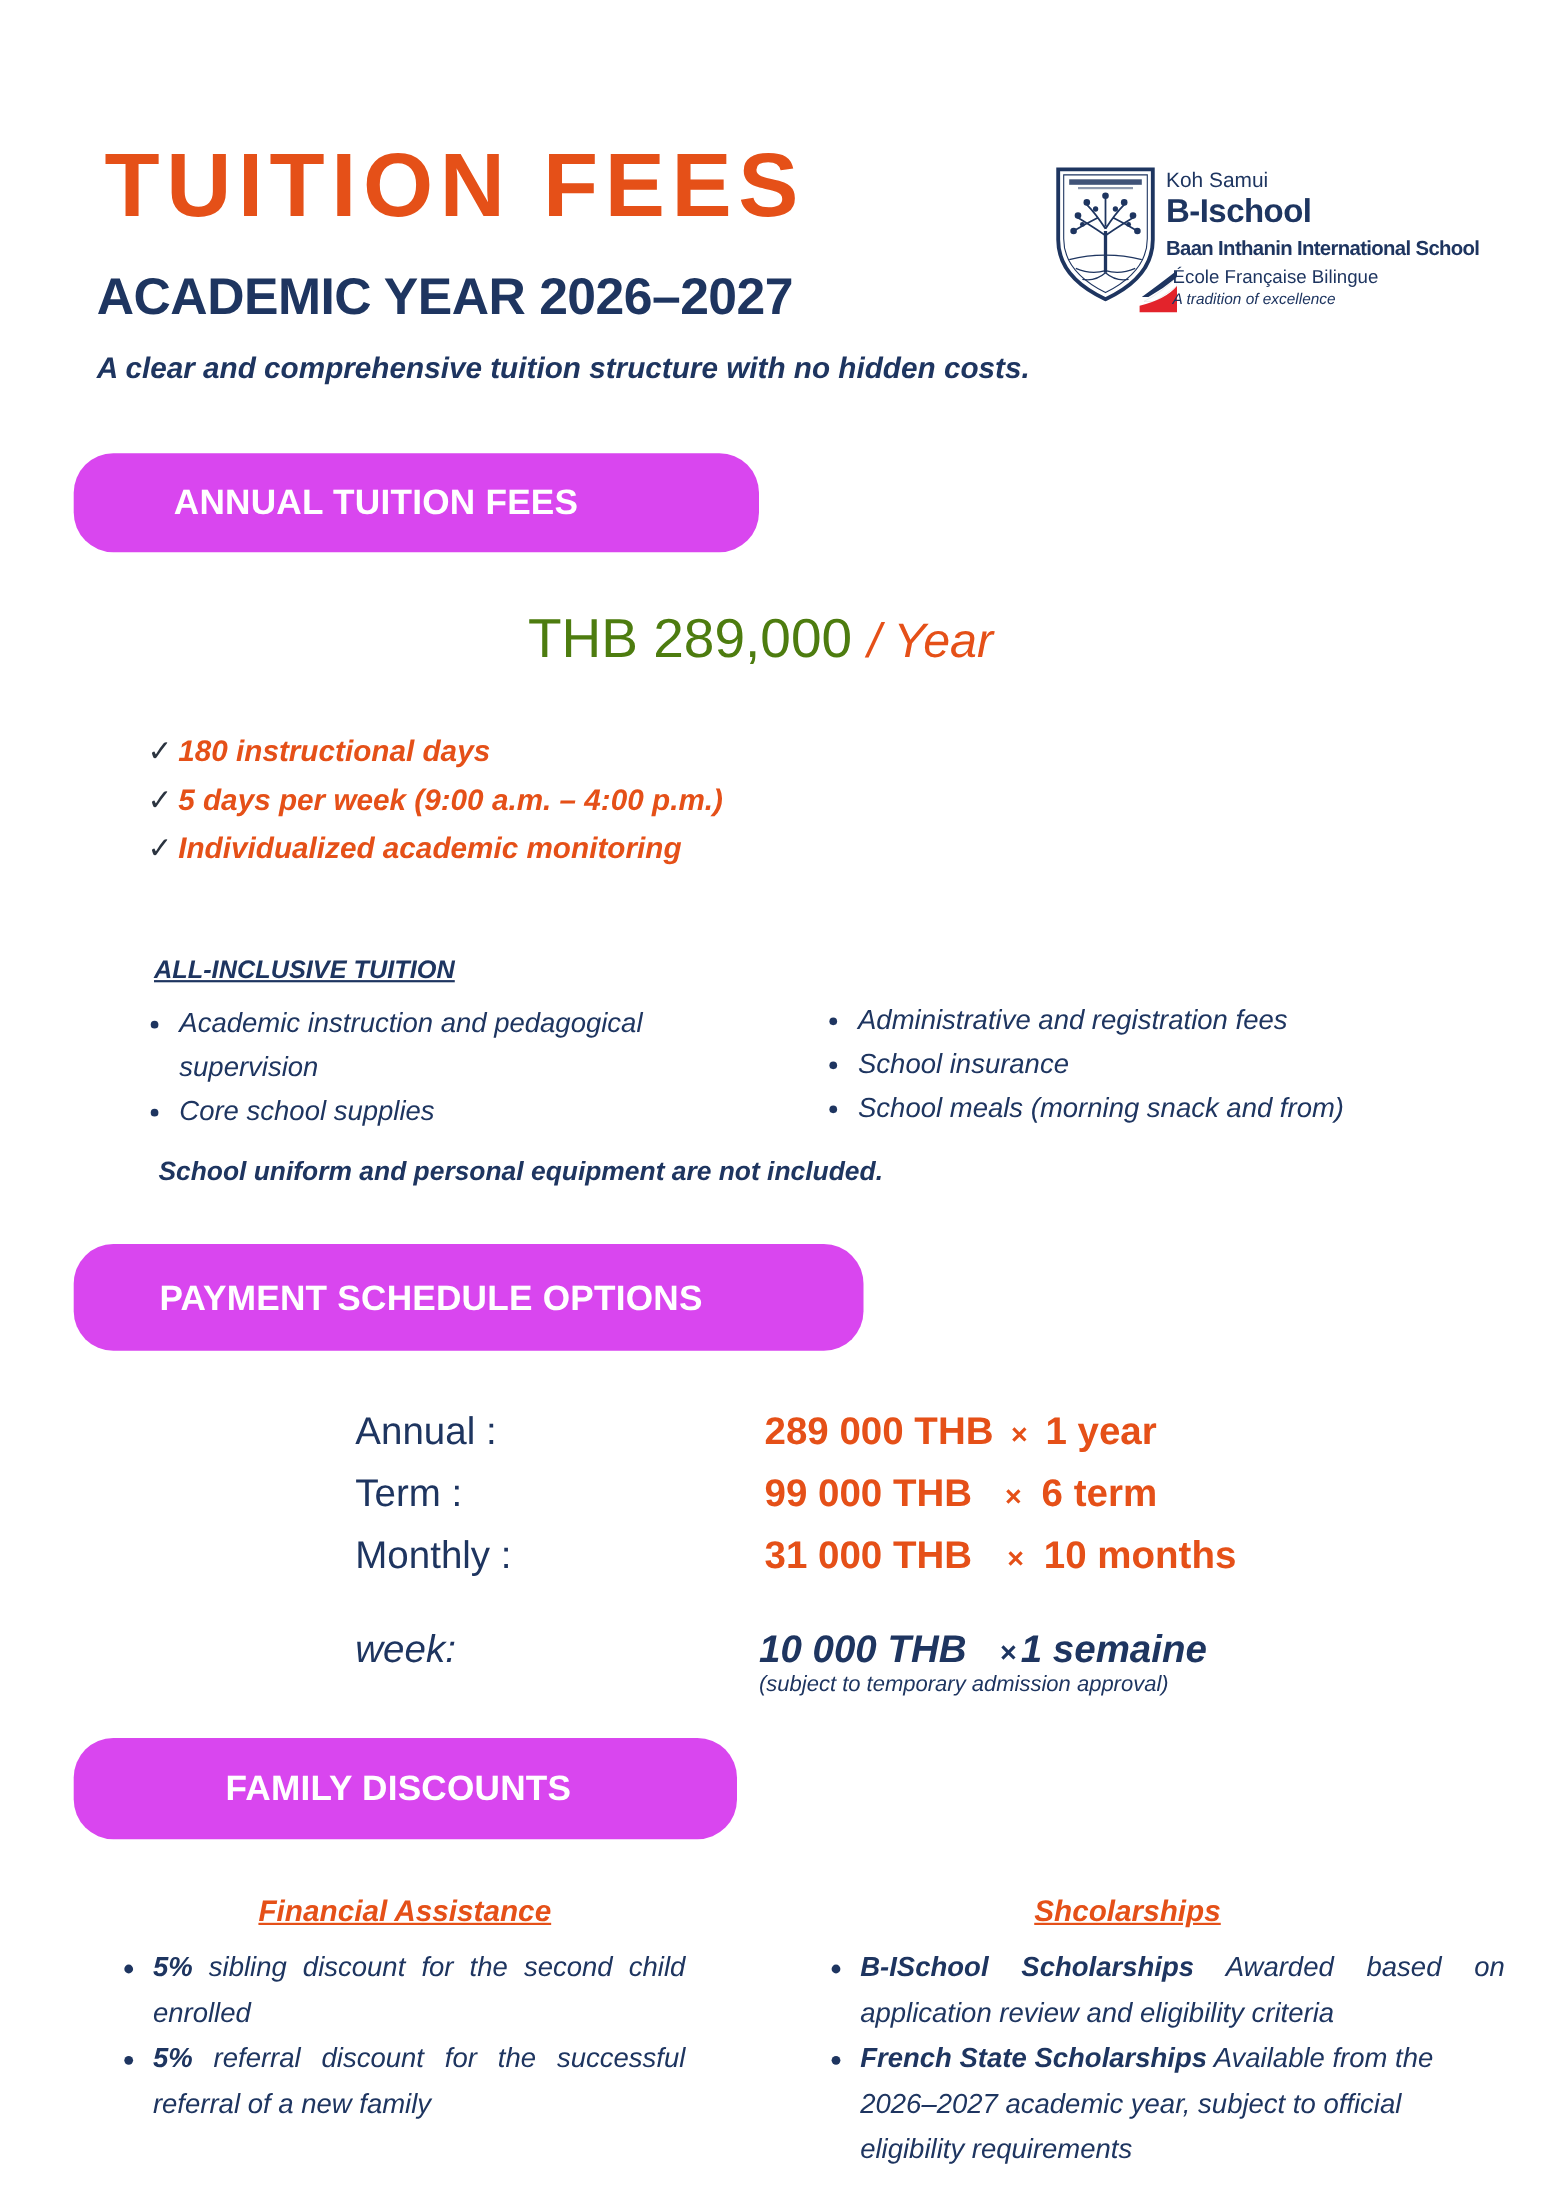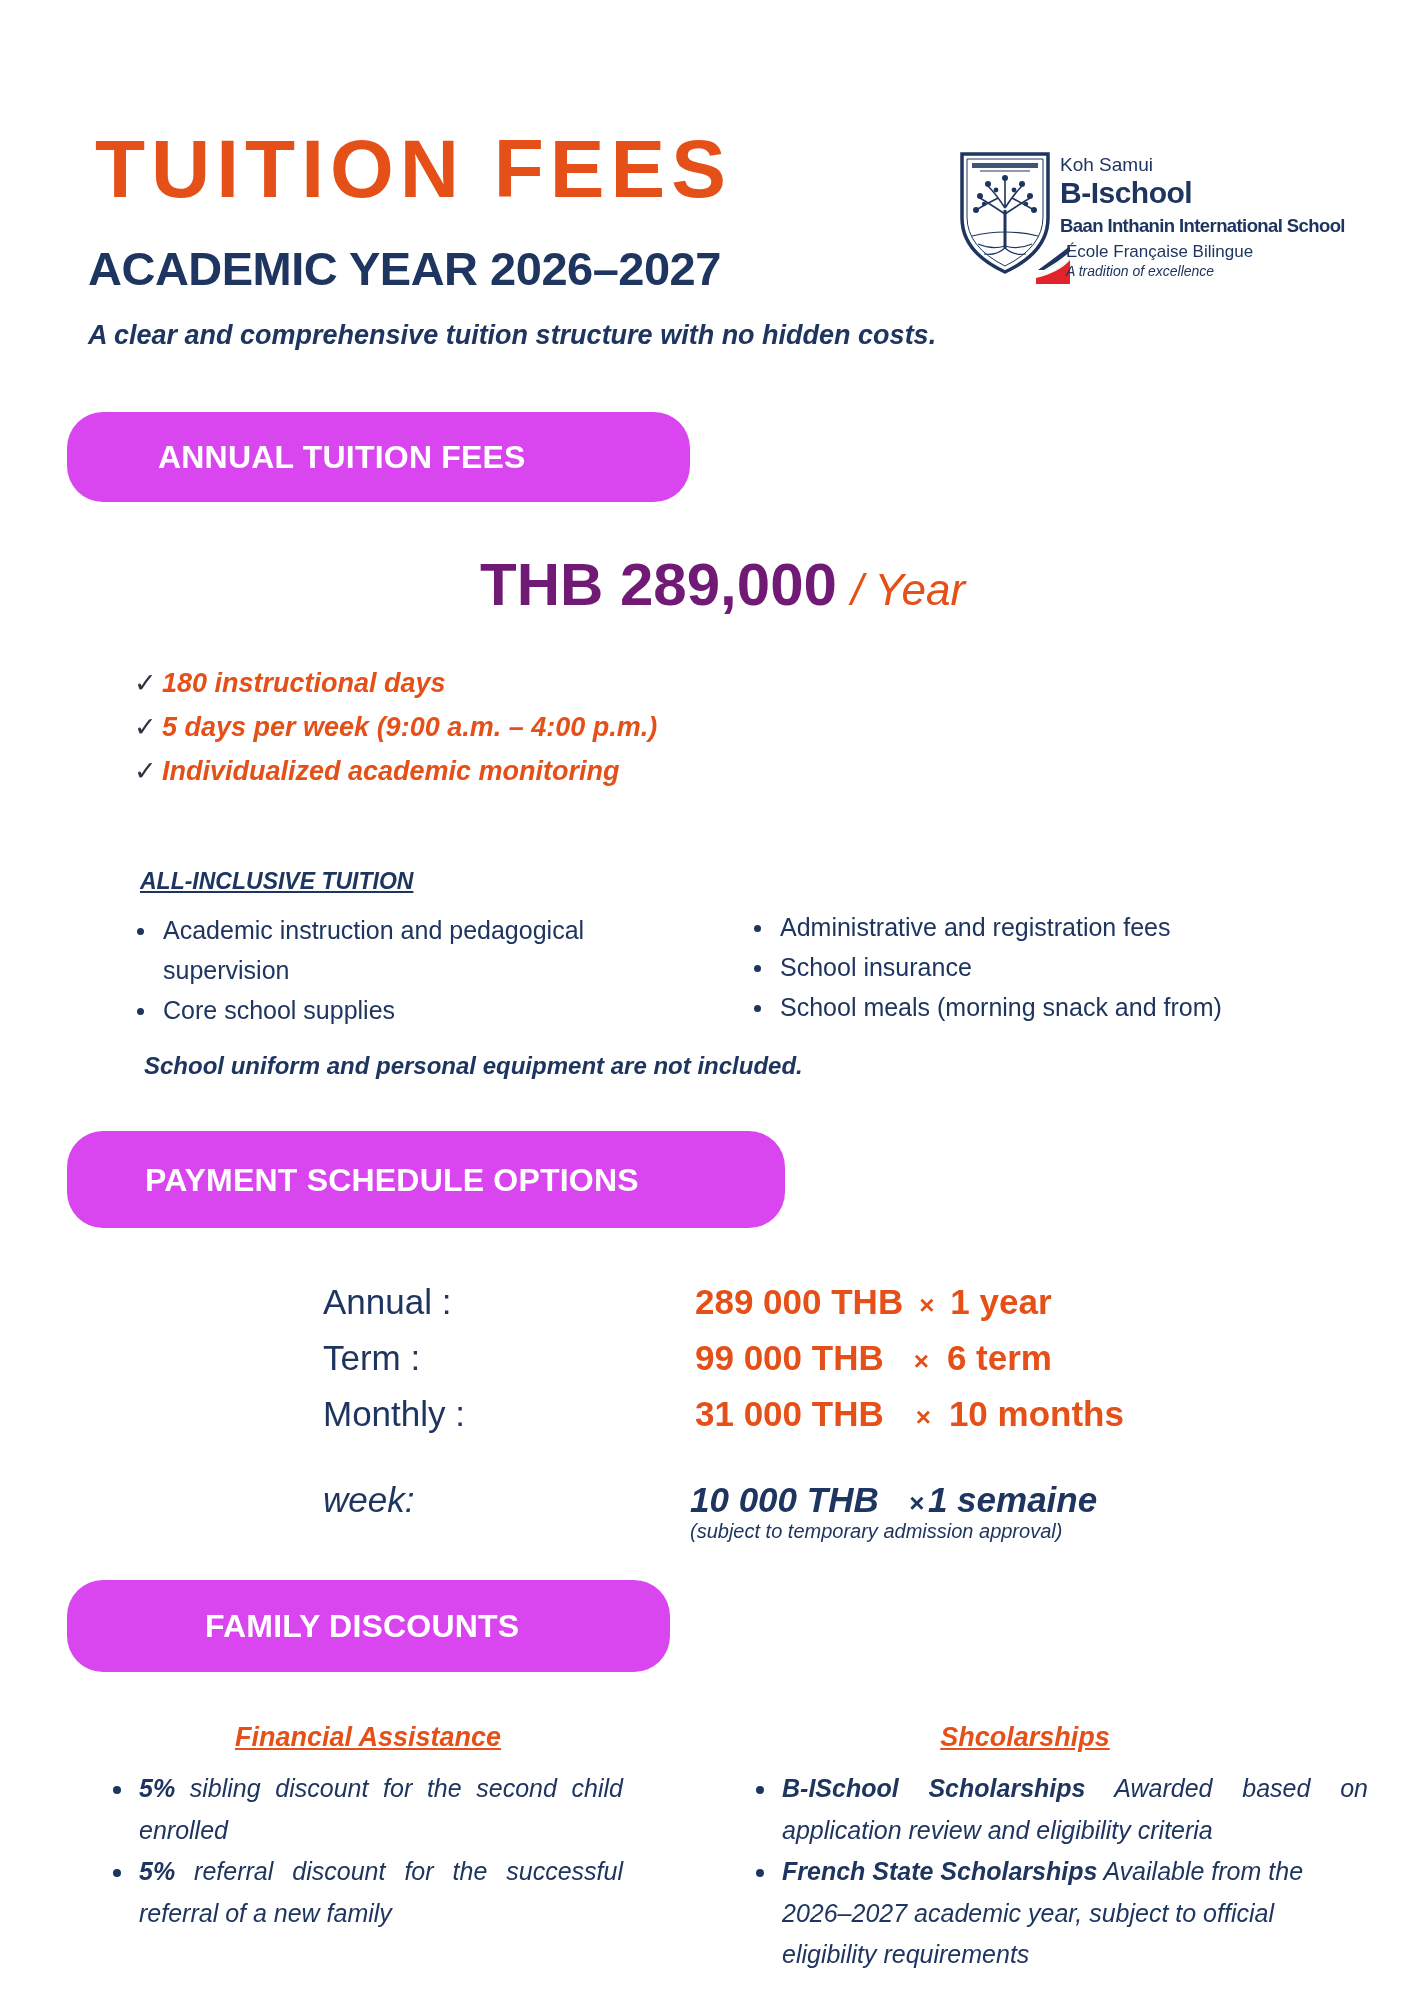--- a/index.html
+++ b/index.html
@@ -25,29 +25,29 @@
   .pill { position:absolute; left:67px; background:#d946ef; border-radius:36px; }
   .pill span { position:absolute; top:50%; transform:translateY(-50%); color:#ffffff; font-weight:700; font-size:32px; white-space:nowrap; letter-spacing:0.2px; }
   #pill1 { top:412px; width:623px; height:90px; }
   #pill1 span { left:91px; }
   #pill2 { top:1131px; width:718px; height:97px; }
   #pill2 span { left:78px; }
   #pill3 { top:1580px; width:603px; height:92px; }
   #pill3 span { left:138px; }
 
   #price { left:480px; top:555px; white-space:nowrap; line-height:1; }
-  #price .amt { font-size:60px; font-weight:700; color:#701a75; }
+  #price .amt { font-size:50px; font-weight:400; color:#4d7c0f; }
   #price .per { font-size:44px; font-style:italic; font-weight:300; color:#E55018; margin-left:14px; }
 
   .check-row { position:absolute; left:134px; font-size:27px; font-weight:700; font-style:italic; color:#E55018; white-space:nowrap; line-height:1; }
   .check-row .ck { display:inline-block; width:28px; color:#2B3440; font-style:normal; font-weight:700; }
 
   #incl-head { left:140px; top:868px; font-size:23px; font-weight:700; font-style:italic; text-decoration:underline; color:#1E3560; white-space:nowrap; }
   .blist { position:absolute; margin:0; padding:0; list-style:none; }
-  .blist li { position:relative; padding-left:28px; font-size:25px; color:#1E3560; line-height:40px; }
+  .blist li { position:relative; padding-left:28px; font-size:25px; font-style:italic; color:#1E3560; line-height:40px; }
   .blist li::before { content:""; position:absolute; left:2px; top:18px; width:7px; height:7px; border-radius:50%; background:#1E3560; }
   #incl-left { left:135px; top:910px; width:560px; }
   #incl-right { left:752px; top:907px; width:600px; }
   #not-incl { left:144px; top:1052px; font-size:24px; font-weight:700; font-style:italic; color:#1E3560; white-space:nowrap; }
 
   .sched-label { position:absolute; left:323px; font-size:35px; font-weight:300; color:#1E3560; white-space:nowrap; line-height:1; }
   .sched-val { position:absolute; left:695px; font-size:35px; font-weight:700; color:#E55018; white-space:nowrap; line-height:1; }
   .sched-val .x { margin:0 16px; font-size:26px; }
   #week-label { font-style:italic; }
   #week-val { color:#1E3560; font-style:italic; }

